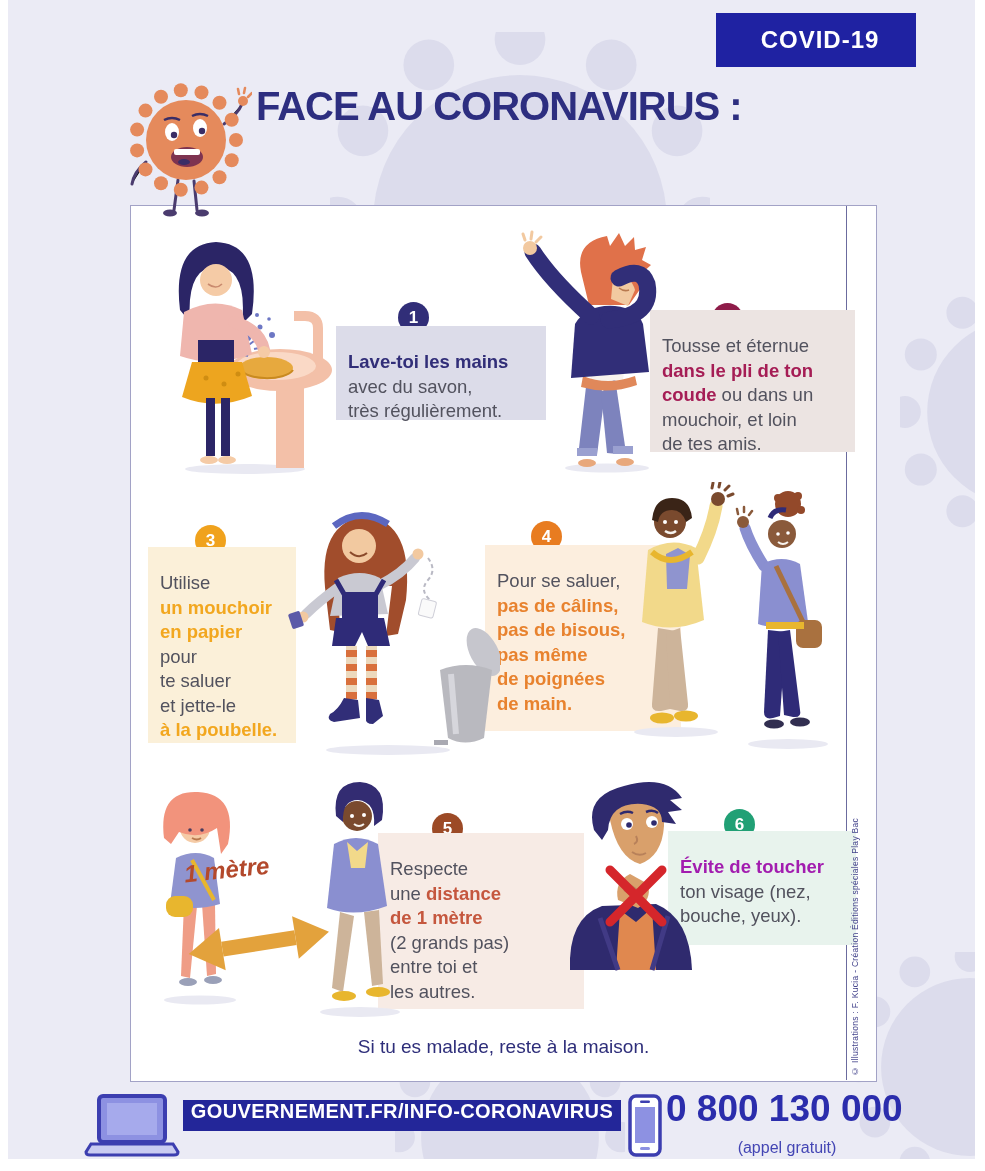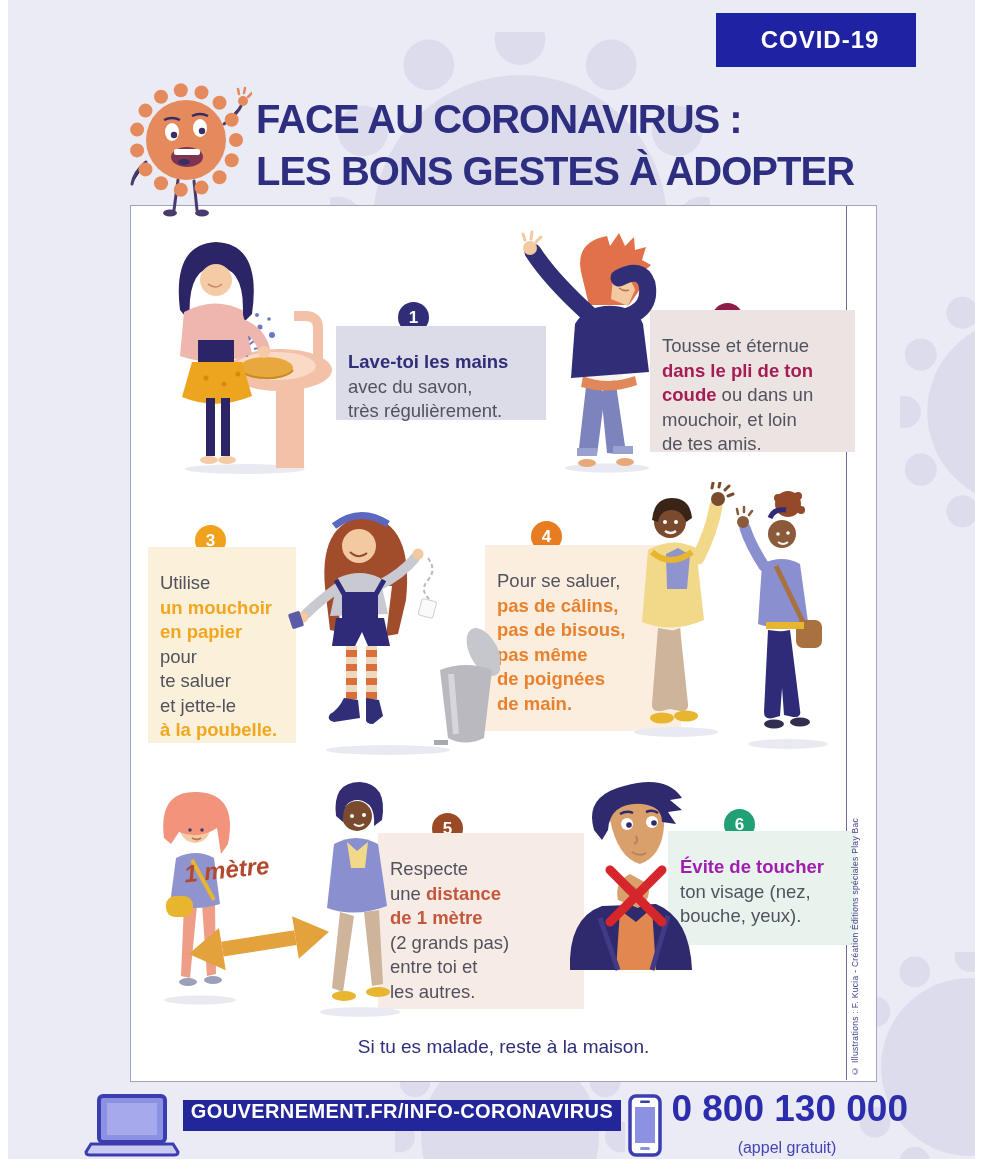--- a/index.html
+++ b/index.html
@@ -7,21 +7,21 @@
   .poster { position:relative; width:985px; height:1171px; background:#ffffff; overflow:hidden; }
   .bg { position:absolute; left:8px; top:0; width:967px; height:1159px; background:#ebebf5; overflow:hidden; }
   .wm { position:absolute; color:#dcdcec; }
 
   
   .covid-badge { position:absolute; left:716px; top:13px; width:200px; height:54px;
     background:#1f22a2; color:#ffffff; font-weight:bold; font-size:24px; letter-spacing:1px;
     display:flex; align-items:center; justify-content:center;padding-left:8px; }
 
   
-  .title { position:absolute; left:256px; top:93px; width:660px; color:#2d2e80;
+  .title { position:absolute; left:256px; top:80px; width:660px; color:#2d2e80;
     font-weight:bold; font-size:40px; line-height:52px; letter-spacing:-1px; }
 
   .mascot { position:absolute; left:124px; top:82px; }
 
   
   .card { position:absolute; left:130px; top:205px; width:747px; height:877px;
     background:#ffffff; border:1px solid #a2a2c6; }
   .inner-rule { position:absolute; left:846px; top:206px; width:1px; height:874px; background:#6b6b9e; }
   .credits { position:absolute; left:850px; top:764px; width:22px; height:312px;
     writing-mode:vertical-rl; transform:rotate(180deg); font-size:8.5px; letter-spacing:0.3px;
@@ -57,21 +57,21 @@
 
   .stay-home { position:absolute; left:130px; top:1036px; width:747px; text-align:center;
     font-weight:normal; font-size:19px; color:#2e2e7a; }
 
   
   .laptop-icon { position:absolute; left:84px; top:1094px; }
   .url-bar { position:absolute; left:183px; top:1100px; width:438px; height:31px; background:#232699;
     color:#ffffff; font-weight:bold; font-size:20px; letter-spacing:0.4px;
     display:flex; align-items:flex-start; justify-content:center; white-space:nowrap; }
   .phone-icon { position:absolute; left:627px; top:1094px; }
-  .phone-number { position:absolute; left:666px; top:1088px; width:242px; text-align:right;
+  .phone-number { position:absolute; left:666px; top:1088px; width:242px; text-align:left;
     font-weight:bold; font-size:37px; color:#2b2dac; white-space:nowrap; }
   .phone-note { position:absolute; left:666px; top:1131px; width:242px; text-align:center;
     font-size:16px; color:#4345b4;margin-top:8px; }
 </style>
 </head>
 <body>
 
 <div class="poster">
 
   
@@ -108,21 +108,20 @@
         <use href="#wm" fill="currentColor"></use>
       </svg>
   </div>
 
   
   <div class="covid-badge">COVID-19</div>
 
   
   <div class="title">
     <div>FACE AU CORONAVIRUS :</div>
-    <div>LES BONS GESTES À ADOPTER</div>
   </div>
 
   
   <div class="card"></div>
   <div class="inner-rule"></div>
 
   
   <div class="tip t1">
     <div class="num n1">1</div>
     <div class="box b1">

